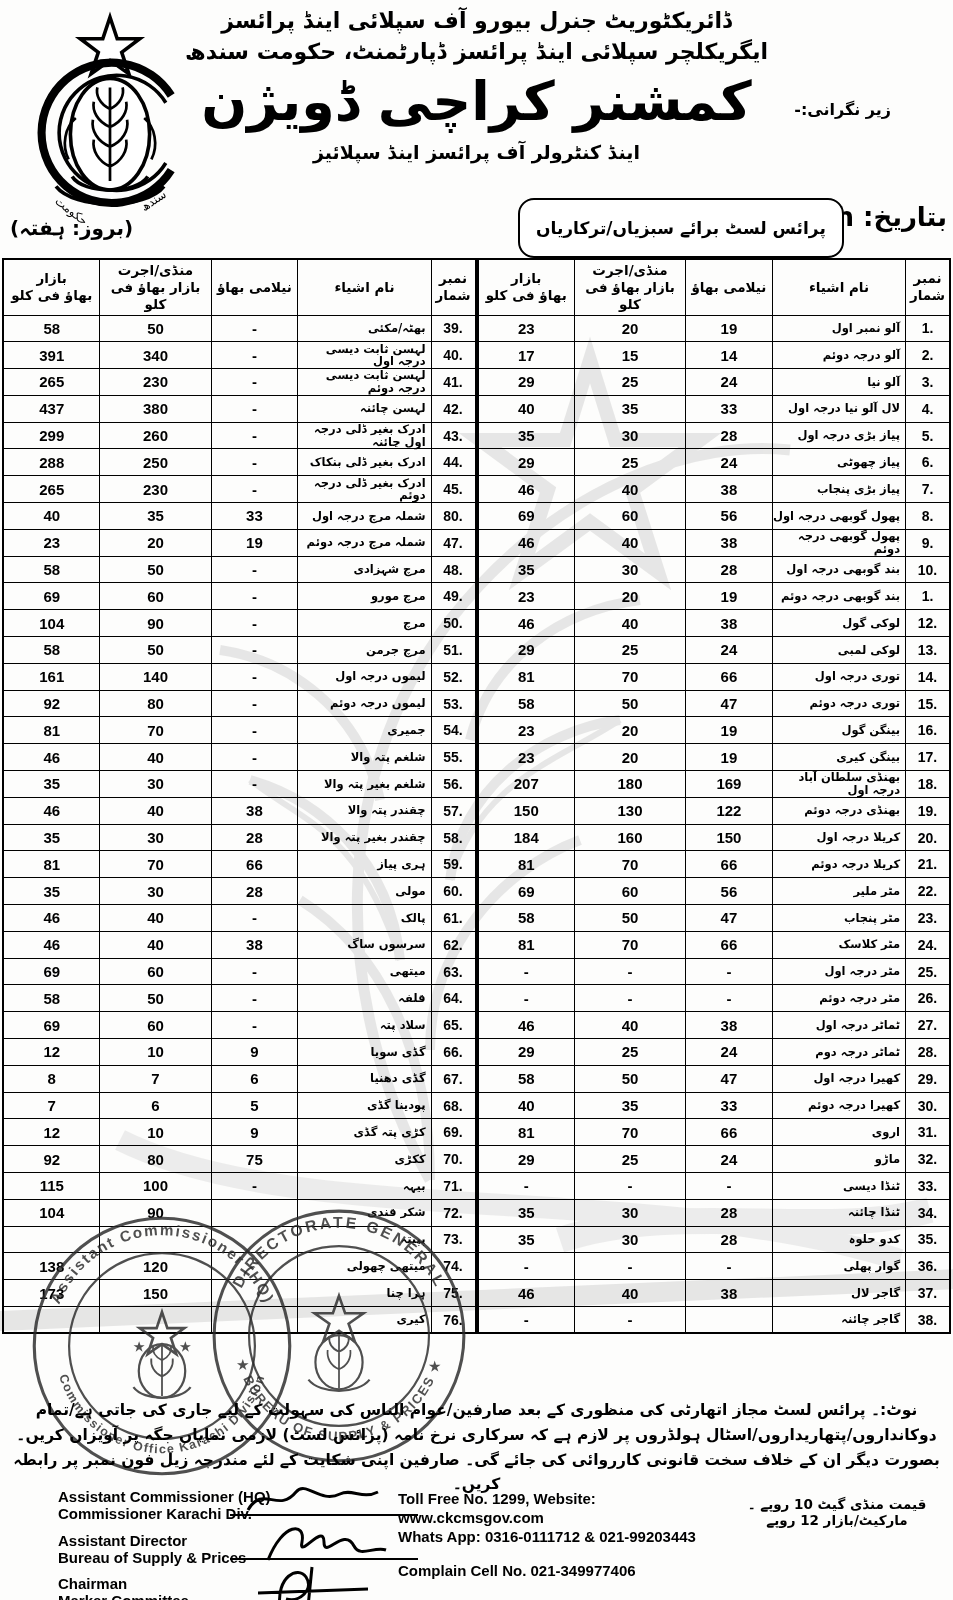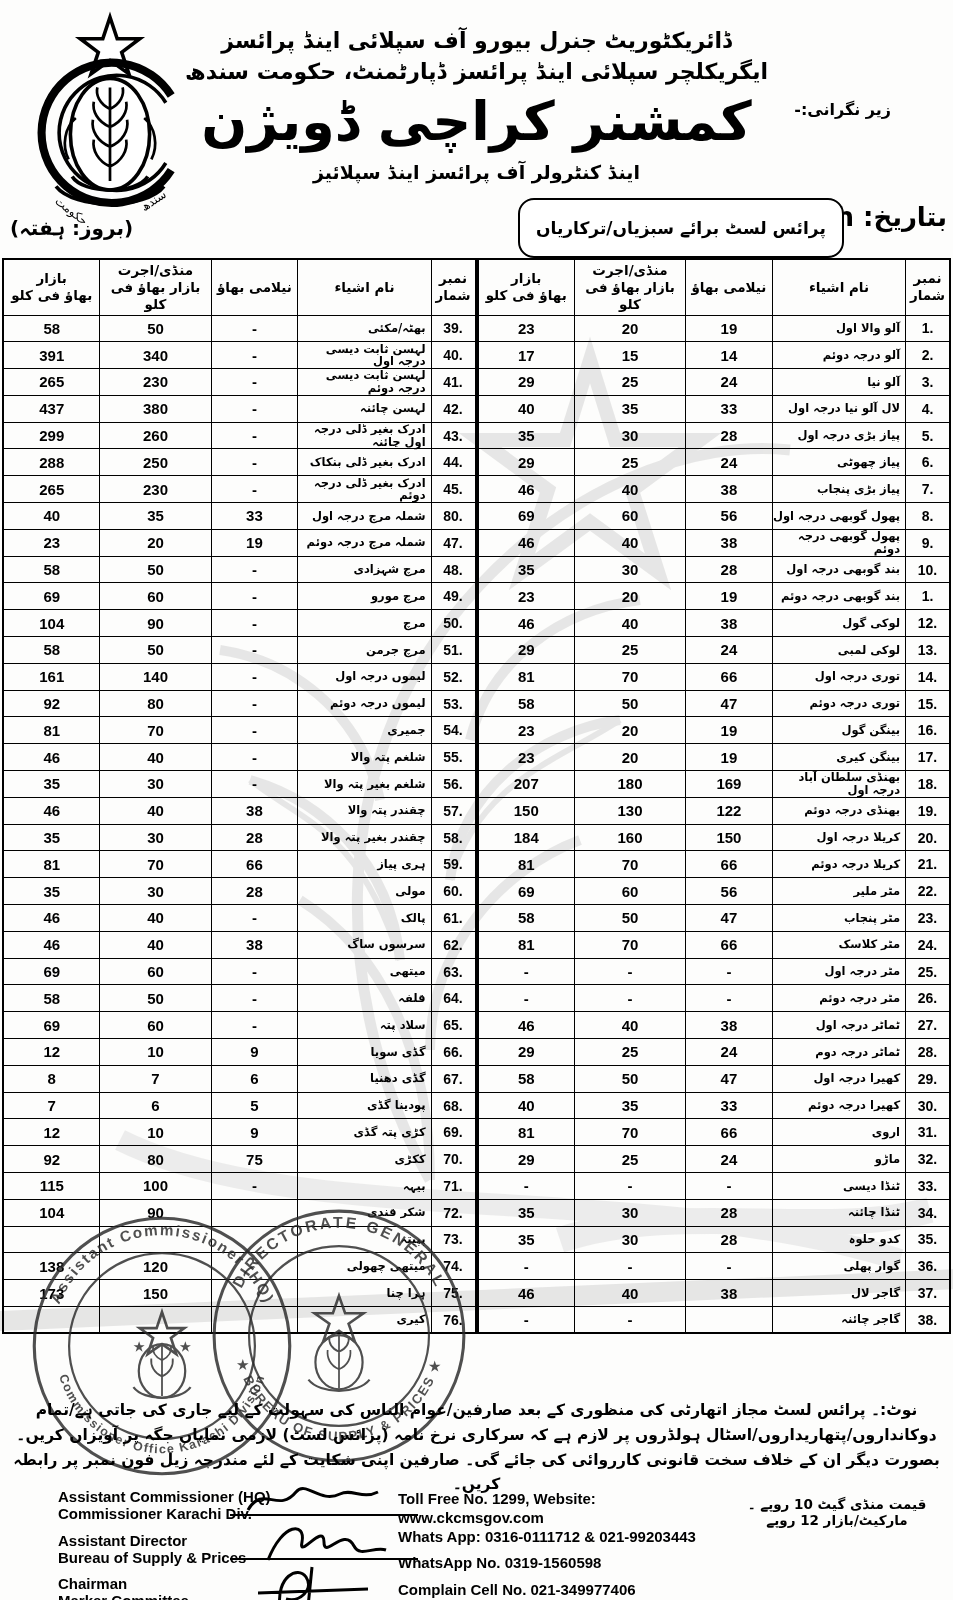--- a/index.html
+++ b/index.html
@@ -6,21 +6,21 @@
   body { background:#e8e8e8; font-family:"DejaVu Sans", sans-serif; }
   .page { position:relative; width:953px; height:1600px; margin:0 auto; background:#fdfdfc; color:#000; overflow:hidden; }
 
   
   .wm { position:absolute; inset:0; pointer-events:none; }
   .wm-band { position:absolute; left:-10px; top:1290px; width:980px; height:20px; background:#c9c9c9; opacity:.45; transform:rotate(-2.5deg); }
 
   
   .header { position:absolute; top:0; left:0; width:100%; text-align:center; }
   .logo { position:absolute; left:20px; top:8px; width:180px; height:220px; }
-  .org1 { padding-top:28px; font-size:22px; font-weight:bold; direction:rtl; }
+  .org1 { padding-top:8px; font-size:22px; font-weight:bold; direction:rtl; }
   .org2 { font-size:22px; font-weight:bold; direction:rtl; margin-top:6px; }
   .supervision { position:absolute; right:62px; top:100px; font-size:16px; font-weight:bold; direction:rtl; }
   .title { font-size:54px; font-weight:900; direction:rtl; margin-top:6px; letter-spacing:-1px; }
   .subtitle { font-size:19px; font-weight:bold; direction:rtl; margin-top:8px; }
 
   
   .dateline { position:absolute; top:196px; left:0; width:100%; height:62px; }
   .date-text { position:absolute; right:6px; top:6px; font-size:26px; font-weight:bold; direction:rtl; }
   .listbox { position:absolute; left:518px; top:2px; border:2.5px solid #000; border-radius:16px; padding:18px 16px; font-size:17px; font-weight:bold; direction:rtl; background:#fff; }
   .day-text { position:absolute; left:10px; top:20px; font-size:20px; font-weight:bold; direction:rtl; }
@@ -121,21 +121,21 @@
           <th>نیلامی بھاؤ</th>
           <th>منڈی/اجرت
 بازار بھاؤ فی کلو</th>
           <th>بازار
 بھاؤ فی کلو</th>
         </tr>
       </thead>
       <tbody>
           <tr>
     <td class="c-no">1.</td>
-    <td class="c-name">آلو والا اول</td>
+    <td class="c-name">آلو نمبر اول</td>
     <td class="c-val">19</td>
     <td class="c-val">20</td>
     <td class="c-val">23</td>
   </tr>
           <tr>
     <td class="c-no">2.</td>
     <td class="c-name">آلو درجہ دوئم</td>
     <td class="c-val">14</td>
     <td class="c-val">15</td>
     <td class="c-val">17</td>
@@ -758,21 +758,20 @@
           <path d="M52 44 C48 14 70 2 78 14 C86 26 72 40 58 36 M84 4 L80 44 M30 30 L140 26"></path>
         </svg>
 
       </div>
     </div>
 
     <div class="contact-col">
       <div>Toll Free No. 1299, Website: www.ckcmsgov.com</div>
       <div>Whats App: 0316-0111712 &amp; 021-99203443</div>
       <div class="contact-gap"></div>
-      <div>WhatsApp No. 0319-1560598</div>
       <div class="contact-gap"></div>
       <div>Complain Cell No. 021-349977406</div>
     </div>
 
     <div class="warn-col">
       <div class="price-line">قیمت منڈی گیٹ 10 روپے ۔مارکیٹ/بازار 12 روپے</div>
     </div>
 
   </div>
 </div>

